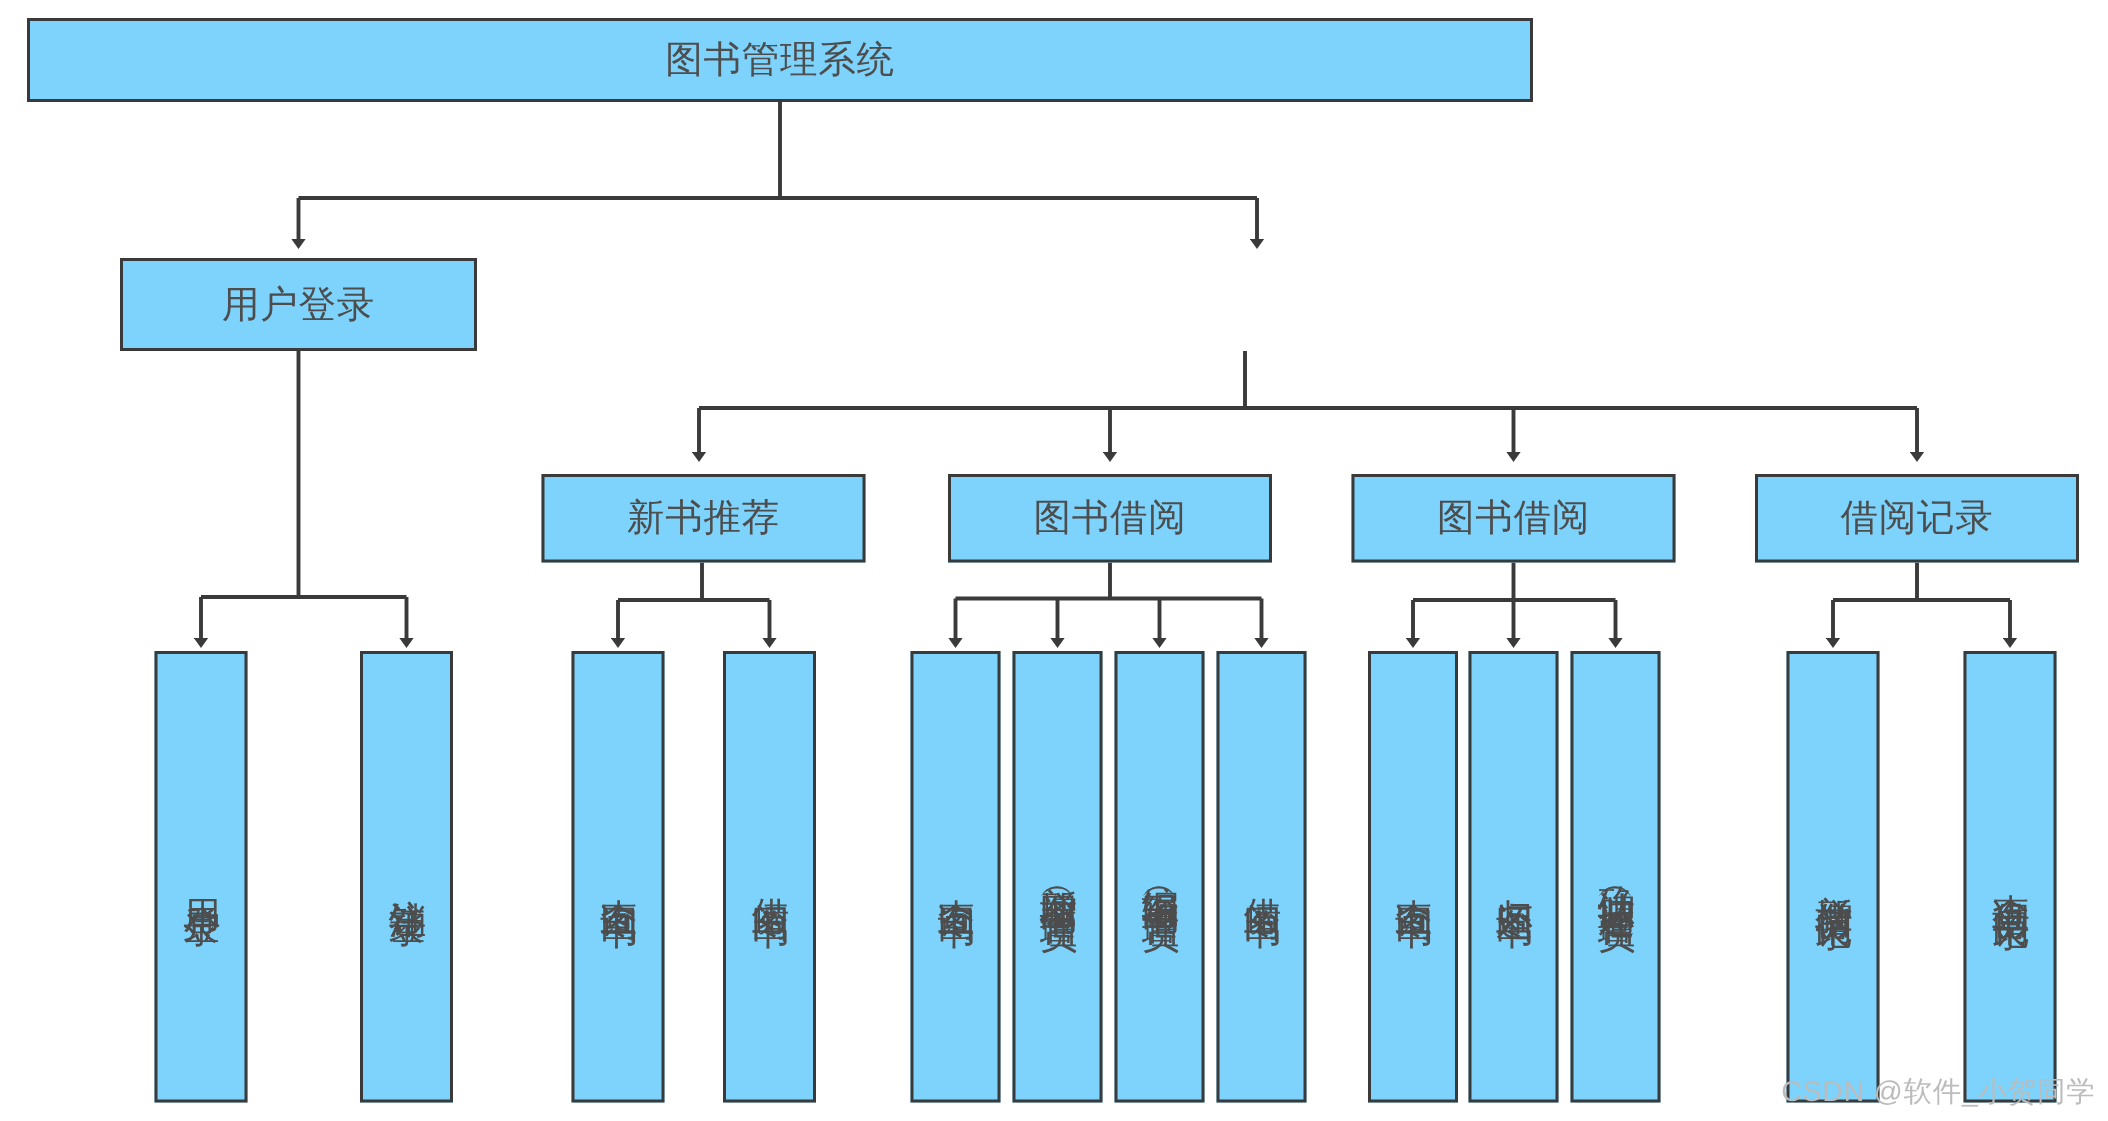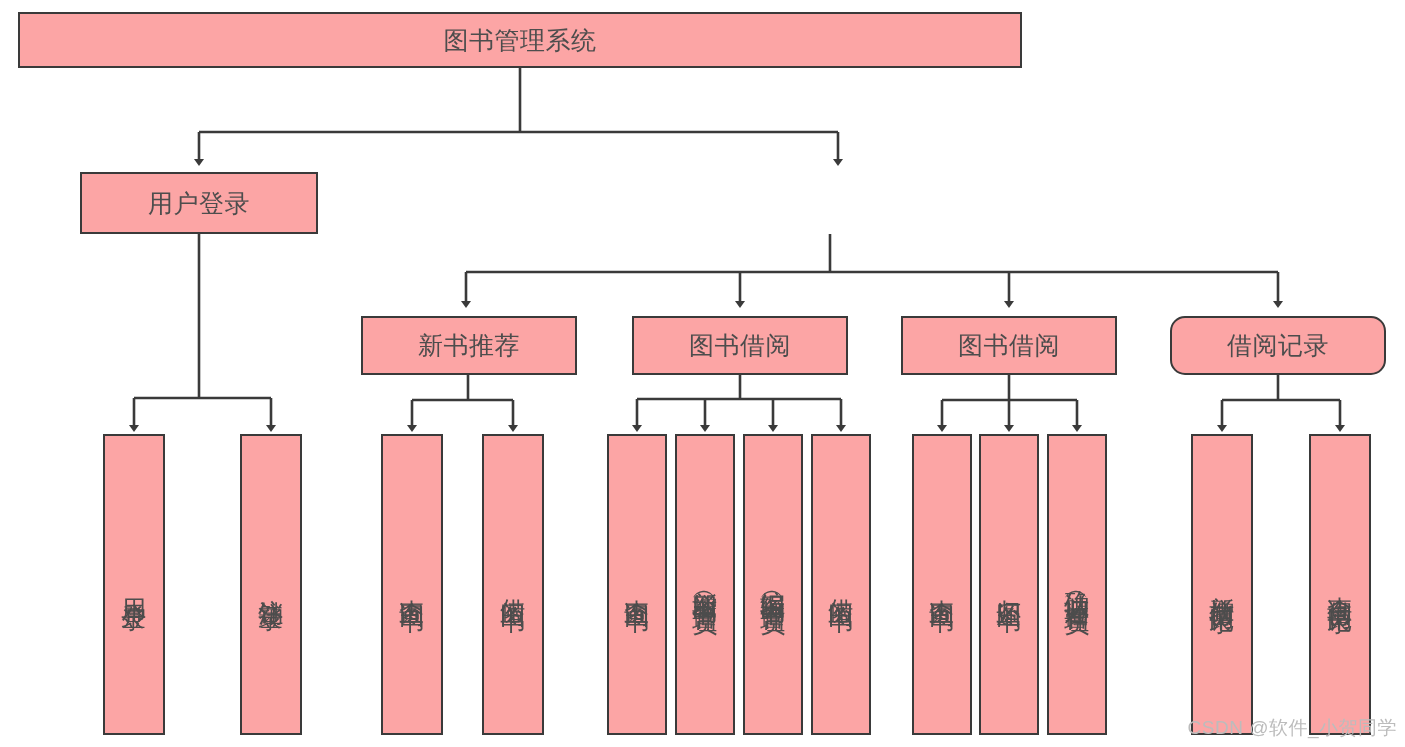--- a/index.html
+++ b/index.html
@@ -21,21 +21,21 @@
     position: absolute;
     left: 0;
     top: 0;
     width: 1405px;
     height: 747px;
     pointer-events: none;
   }
   .node {
     position: absolute;
     box-sizing: border-box;
-    background: #fca5a5;
+    background: #7dd3fc;
     border: 2.5px solid #3a3a3a;
     display: flex;
     align-items: center;
     justify-content: center;
     color: #4a4a4a;
   }
   .node-label {
     color: #4d4d4d;
     line-height: 1.05;
     letter-spacing: 0.5px;
@@ -139,21 +139,21 @@
   </div>
 
   <div class="node horizontal" style="left:632px; top:316px; width:216px; height:59px;">
     <span class="node-label">图书借阅</span>
   </div>
 
   <div class="node horizontal" style="left:901px; top:316px; width:216px; height:59px;">
     <span class="node-label">图书借阅</span>
   </div>
 
-  <div class="node horizontal" style="left:1170px; top:316px; width:216px; height:59px;border-radius:15px;">
+  <div class="node horizontal" style="left:1170px; top:316px; width:216px; height:59px;">
     <span class="node-label">借阅记录</span>
   </div>
 
   <div class="node vertical" style="left:103px; top:434px; width:62px; height:301px;">
     <span class="node-label">用户登录</span>
   </div>
 
   <div class="node vertical" style="left:240px; top:434px; width:62px; height:301px;">
     <span class="node-label">注销登录</span>
   </div>

